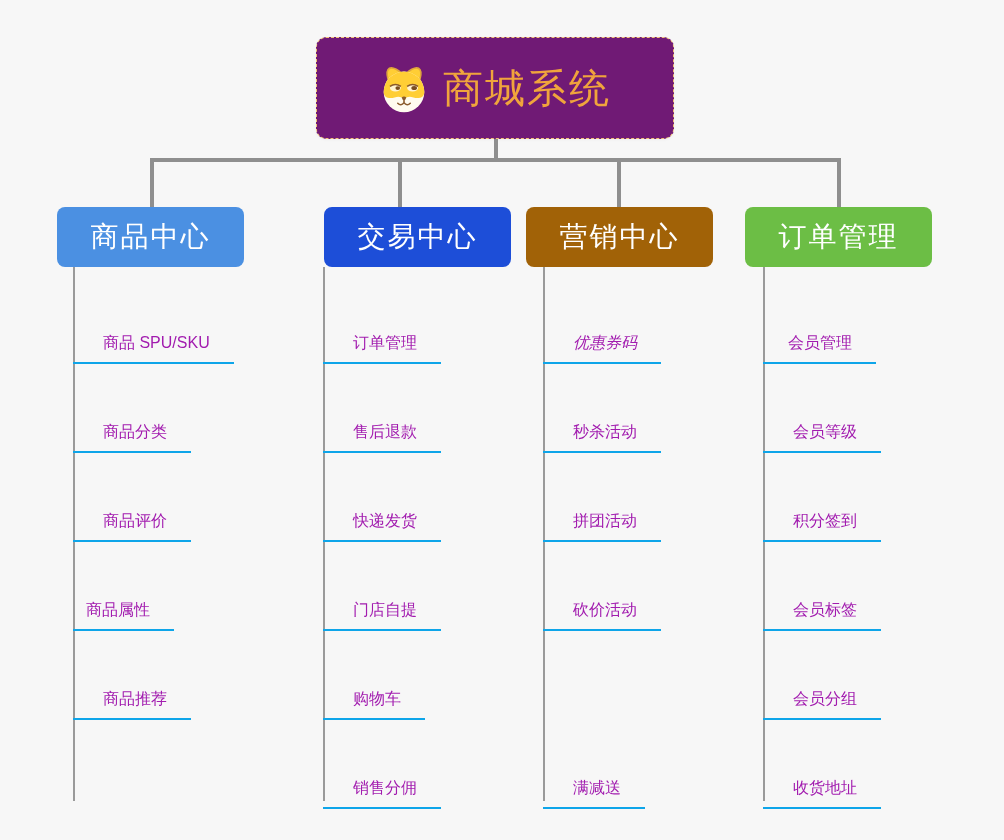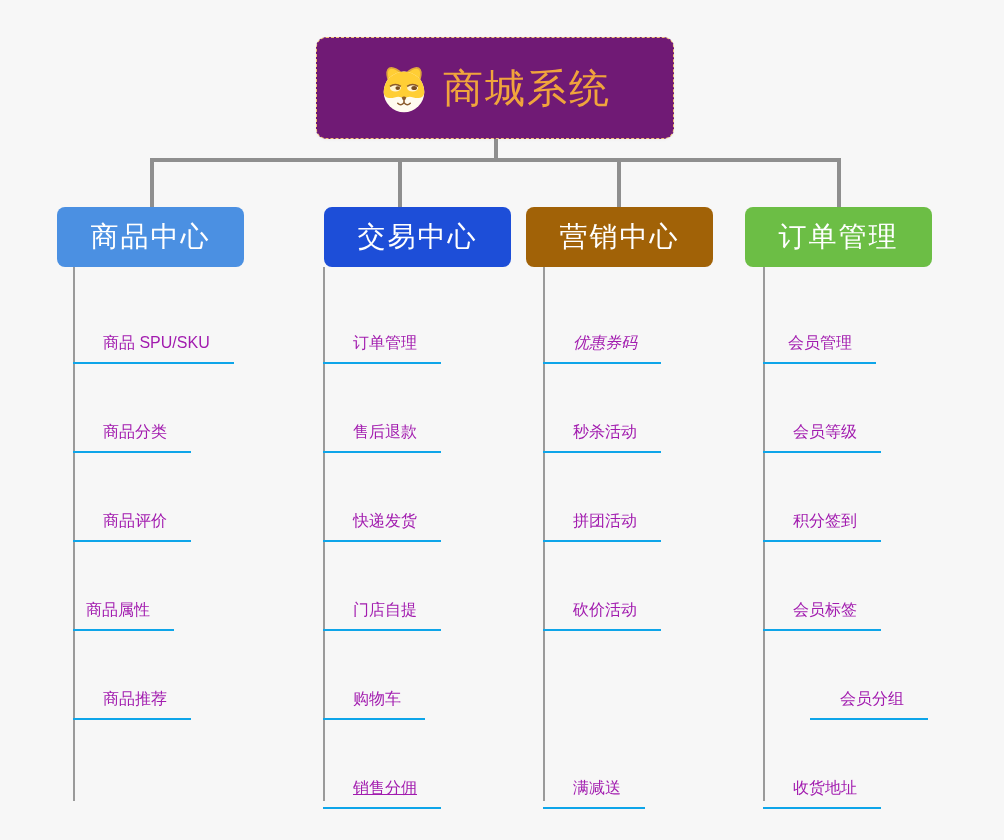--- a/index.html
+++ b/index.html
@@ -128,28 +128,28 @@
   <div class="leaf" style="left:73px; top:399px;">商品分类</div>
   <div class="leaf" style="left:73px; top:488px;">商品评价</div>
   <div class="leaf" style="left:73px; top:577px;padding-left:13px;">商品属性</div>
   <div class="leaf" style="left:73px; top:666px;">商品推荐</div>
 
   <div class="leaf" style="left:323px; top:310px;">订单管理</div>
   <div class="leaf" style="left:323px; top:399px;">售后退款</div>
   <div class="leaf" style="left:323px; top:488px;text-align:center;">快递发货</div>
   <div class="leaf" style="left:323px; top:666px;">购物车</div>
   <div class="leaf" style="left:323px; top:577px;">门店自提</div>
-  <div class="leaf" style="left:323px; top:755px;text-decoration:underline;">销售分佣</div>
+  <div class="leaf" style="left:323px; top:755px;">销售分佣</div>
 
   <div class="leaf" style="left:543px; top:310px;font-style:italic;">优惠券码</div>
   <div class="leaf" style="left:543px; top:399px;">秒杀活动</div>
   <div class="leaf" style="left:543px; top:488px;">拼团活动</div>
   <div class="leaf" style="left:543px; top:577px;">砍价活动</div>
   <div class="leaf" style="left:543px; top:755px;">满减送</div>
 
   <div class="leaf" style="left:763px; top:310px;padding-left:25px;">会员管理</div>
   <div class="leaf" style="left:763px; top:399px;">会员等级</div>
   <div class="leaf" style="left:763px; top:488px;">积分签到</div>
   <div class="leaf" style="left:763px; top:577px;">会员标签</div>
-  <div class="leaf" style="left:763px; top:666px;margin-left:47px;">会员分组</div>
+  <div class="leaf" style="left:763px; top:666px;">会员分组</div>
   <div class="leaf" style="left:763px; top:755px;">收货地址</div>
 
 </div>
 
 </body></html>

